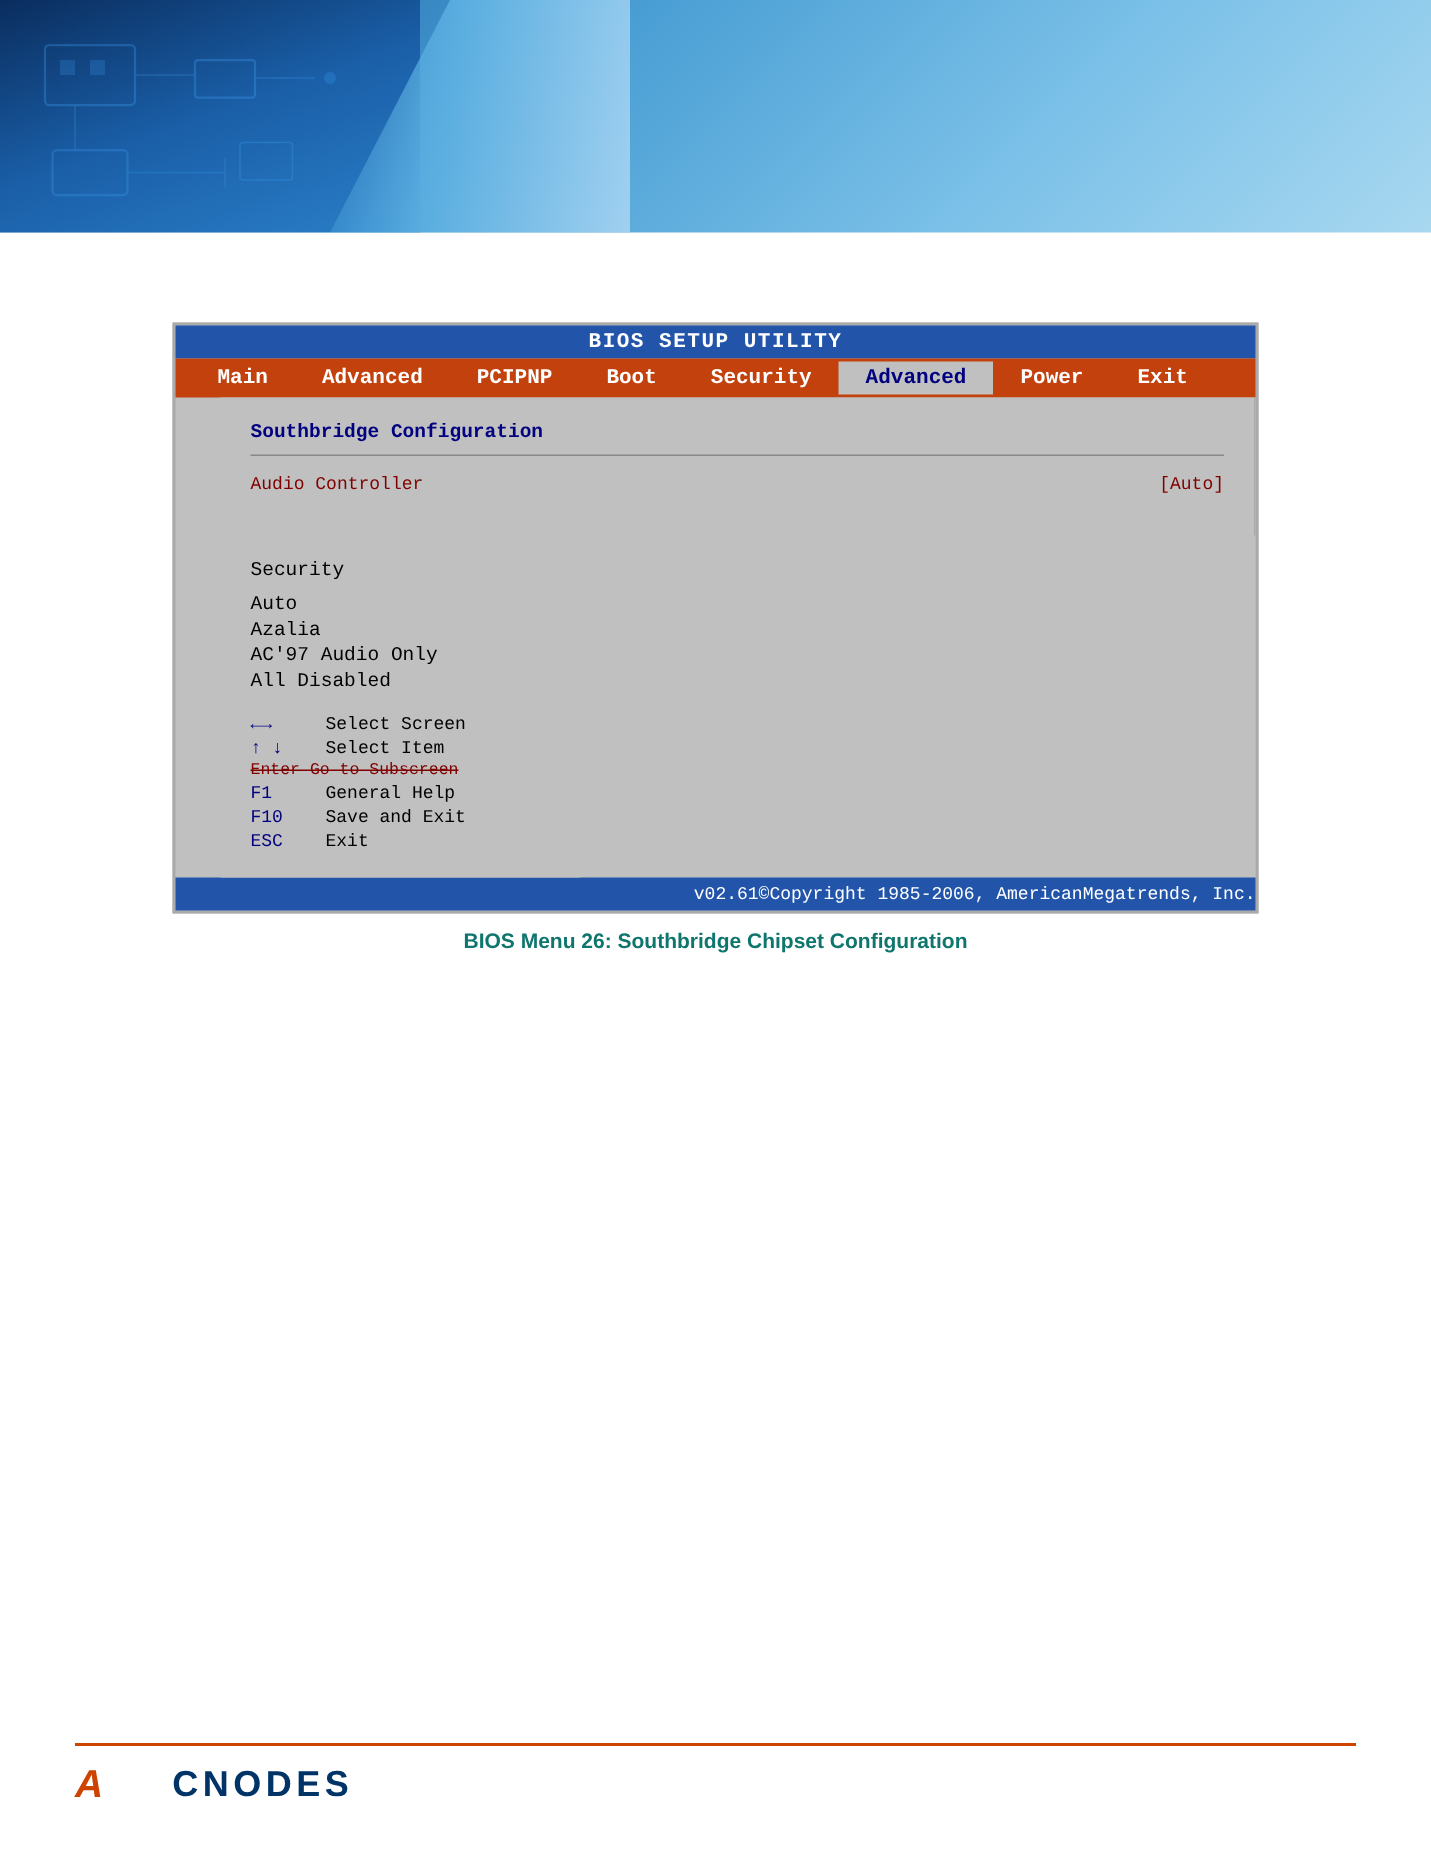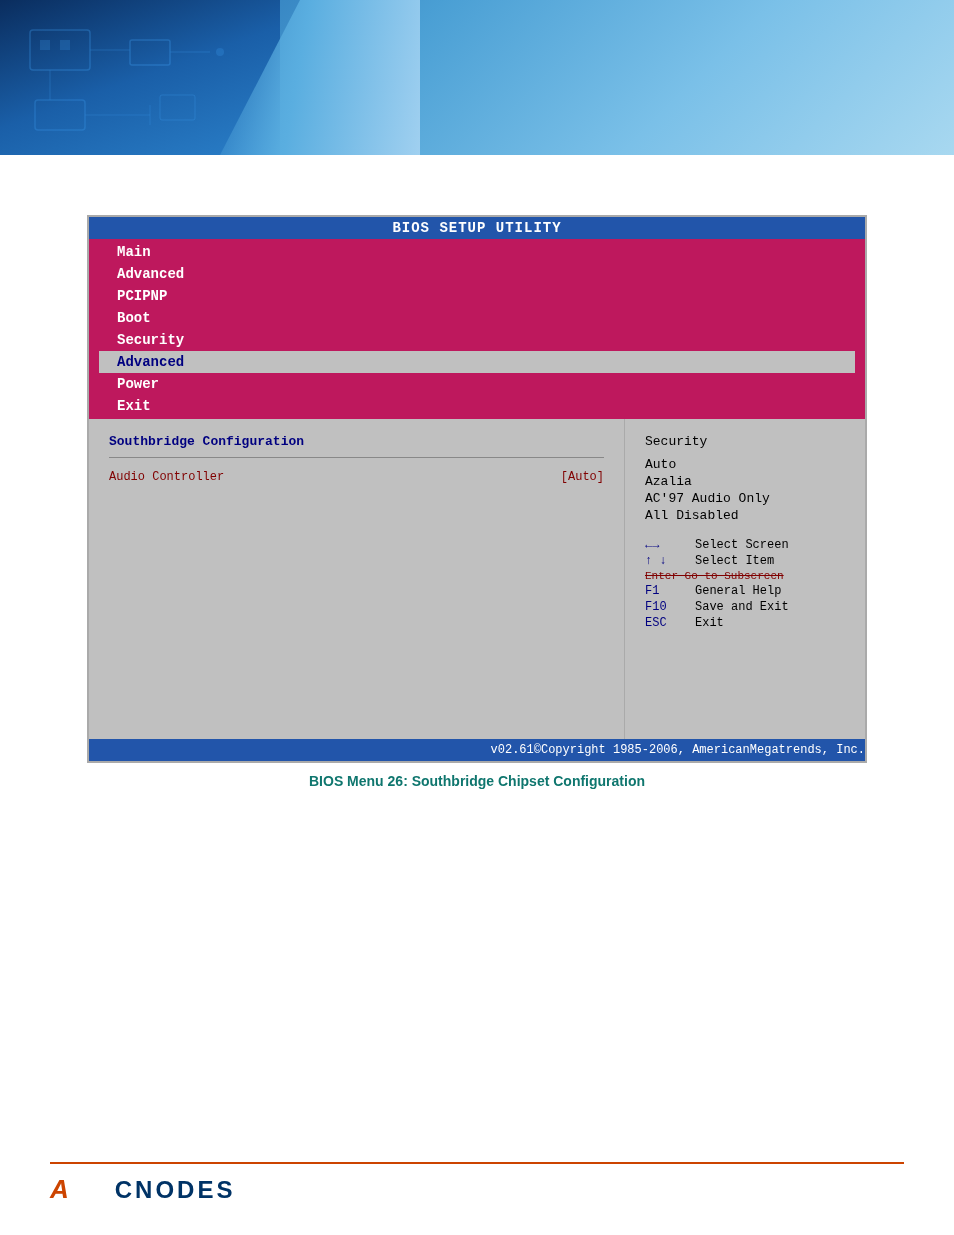--- a/index.html
+++ b/index.html
@@ -41,41 +41,41 @@
       opacity: 0.4;
     }
 
     
     .main-content {
       padding: 30px 50px;
     }
 
     
     .bios-container {
-      width: 780px;
+      width: 724px;
       margin: 30px auto 0 auto;
       border: 2px solid #aaa;
       background: #c0c0c0;
     }
 
     .bios-title-bar {
       background: #2255aa;
       color: #ffffff;
       text-align: center;
       font-family: 'Courier New', monospace;
       font-size: 14px;
       font-weight: bold;
       padding: 3px 0;
       letter-spacing: 1px;
     }
 
     .bios-menubar {
-      background: #be185d;
-      display: flex;
-      flex-direction: column;
+      background: #c2410c;
+      display: flex;
+      flex-direction: row;
       padding: 2px 10px;
       gap: 0;
     }
 
     .bios-menu-item {
       font-family: 'Courier New', monospace;
       font-size: 14px;
       font-weight: bold;
       color: #ffffff;
       padding: 3px 18px;
@@ -83,23 +83,24 @@
       white-space: nowrap;
     }
 
     .bios-menu-item.active {
       background: #c0c0c0;
       color: #000080;
     }
 
     .bios-body {
       display: flex;
-      flex-direction: row;
+      flex-direction: column;
       min-height: 320px;
       background: #c0c0c0;
+      margin-left: 30px;
     }
 
     .bios-left {
       flex: 1;
       padding: 15px 20px;
       border-right: 1px solid #aaa;
     }
 
     .bios-right {
       width: 240px;

